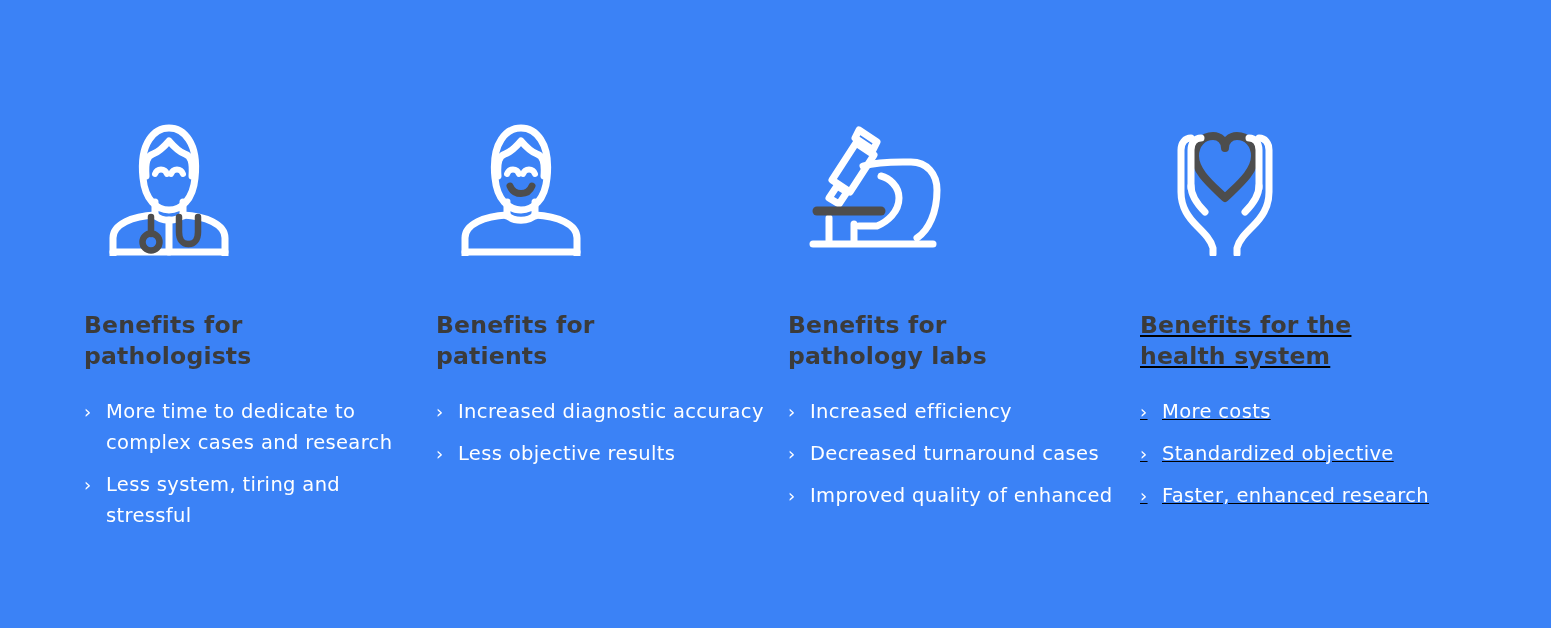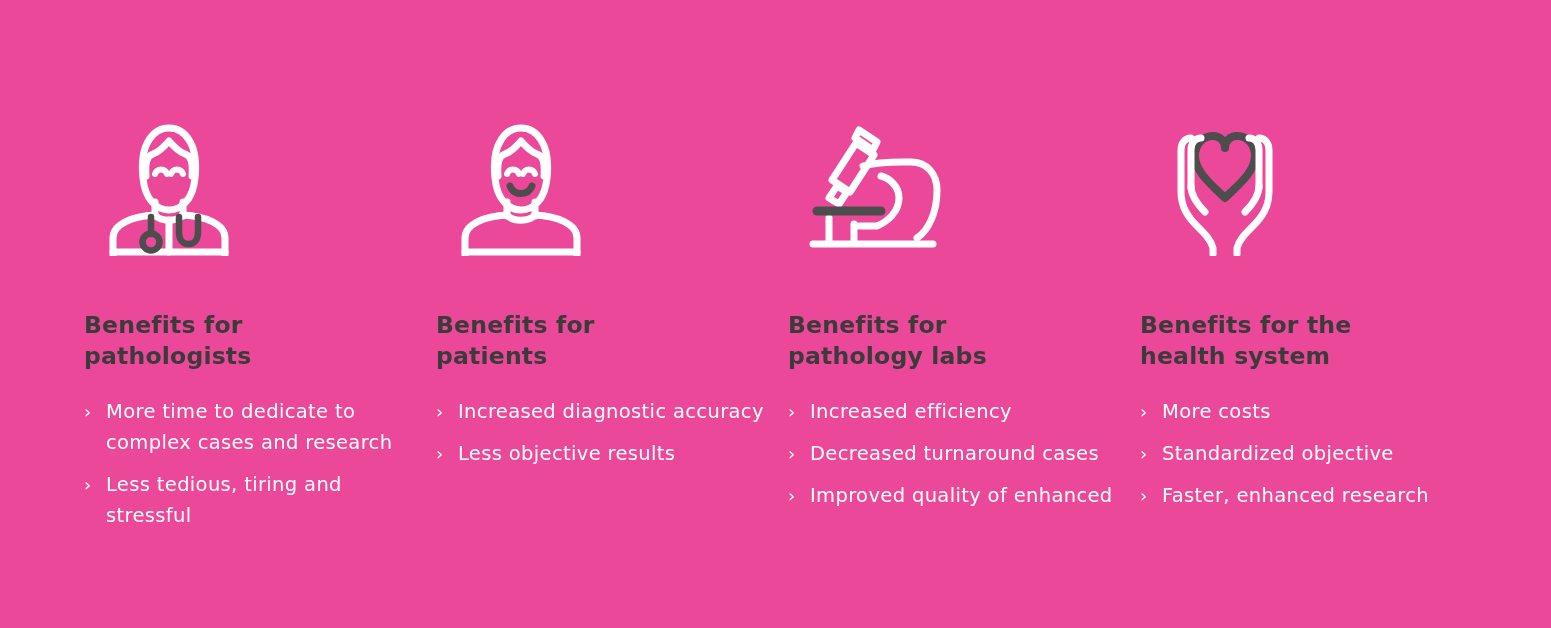--- a/index.html
+++ b/index.html
@@ -9,39 +9,39 @@
   body {
     width: 1551px;
     height: 628px;
     overflow: hidden;
     font-family: "DejaVu Sans", sans-serif;
   }
   .panel {
     position: relative;
     width: 1551px;
     height: 628px;
-    background: #ec4899;
+    background: #3b82f6;
     box-sizing: border-box;
   }
   .columns {
     position: absolute;
     left: 84px;
     top: 96px;
     width: 1420px;
     display: flex;
     flex-direction: row;
     align-items: flex-start;
   }
   .col {
     width: 352px;
     flex: 0 0 352px;
     box-sizing: border-box;
     padding-right: 18px;
   }
-  .col-4 { flex: 0 0 380px; width: 380px; padding-right: 0; }
+  .col-4 { flex: 0 0 380px; width: 380px; padding-right: 0; text-decoration: underline; }
 
   .icon-wrap {
     height: 160px;
     display: flex;
     align-items: flex-end;
     justify-content: flex-start;
     padding-left: 0;
   }
   .icon-inner {
     width: 170px;
@@ -120,21 +120,21 @@
       </div>
       <div class="col-title">Benefits for
 pathologists</div>
       <div class="bullets">
         <div class="bullet">
           <span class="chev">›</span>
           <span class="btext">More time to dedicate to complex cases and research</span>
         </div>
         <div class="bullet">
           <span class="chev">›</span>
-          <span class="btext">Less tedious, tiring and stressful</span>
+          <span class="btext">Less system, tiring and stressful</span>
         </div>
       </div>
     </div>
 
     <div class="col">
       <div class="icon-wrap">
         <div class="icon-inner">
           <svg width="140" height="140" viewBox="0 0 140 140">
             <g fill="none" stroke="#ffffff" stroke-width="7" stroke-linecap="round" stroke-linejoin="round">
               <path d="M44 62 C40 26, 56 12, 70 12 C84 12, 100 26, 96 62 C94 84, 82 94, 70 94 C58 94, 46 84, 44 62 Z"></path>

